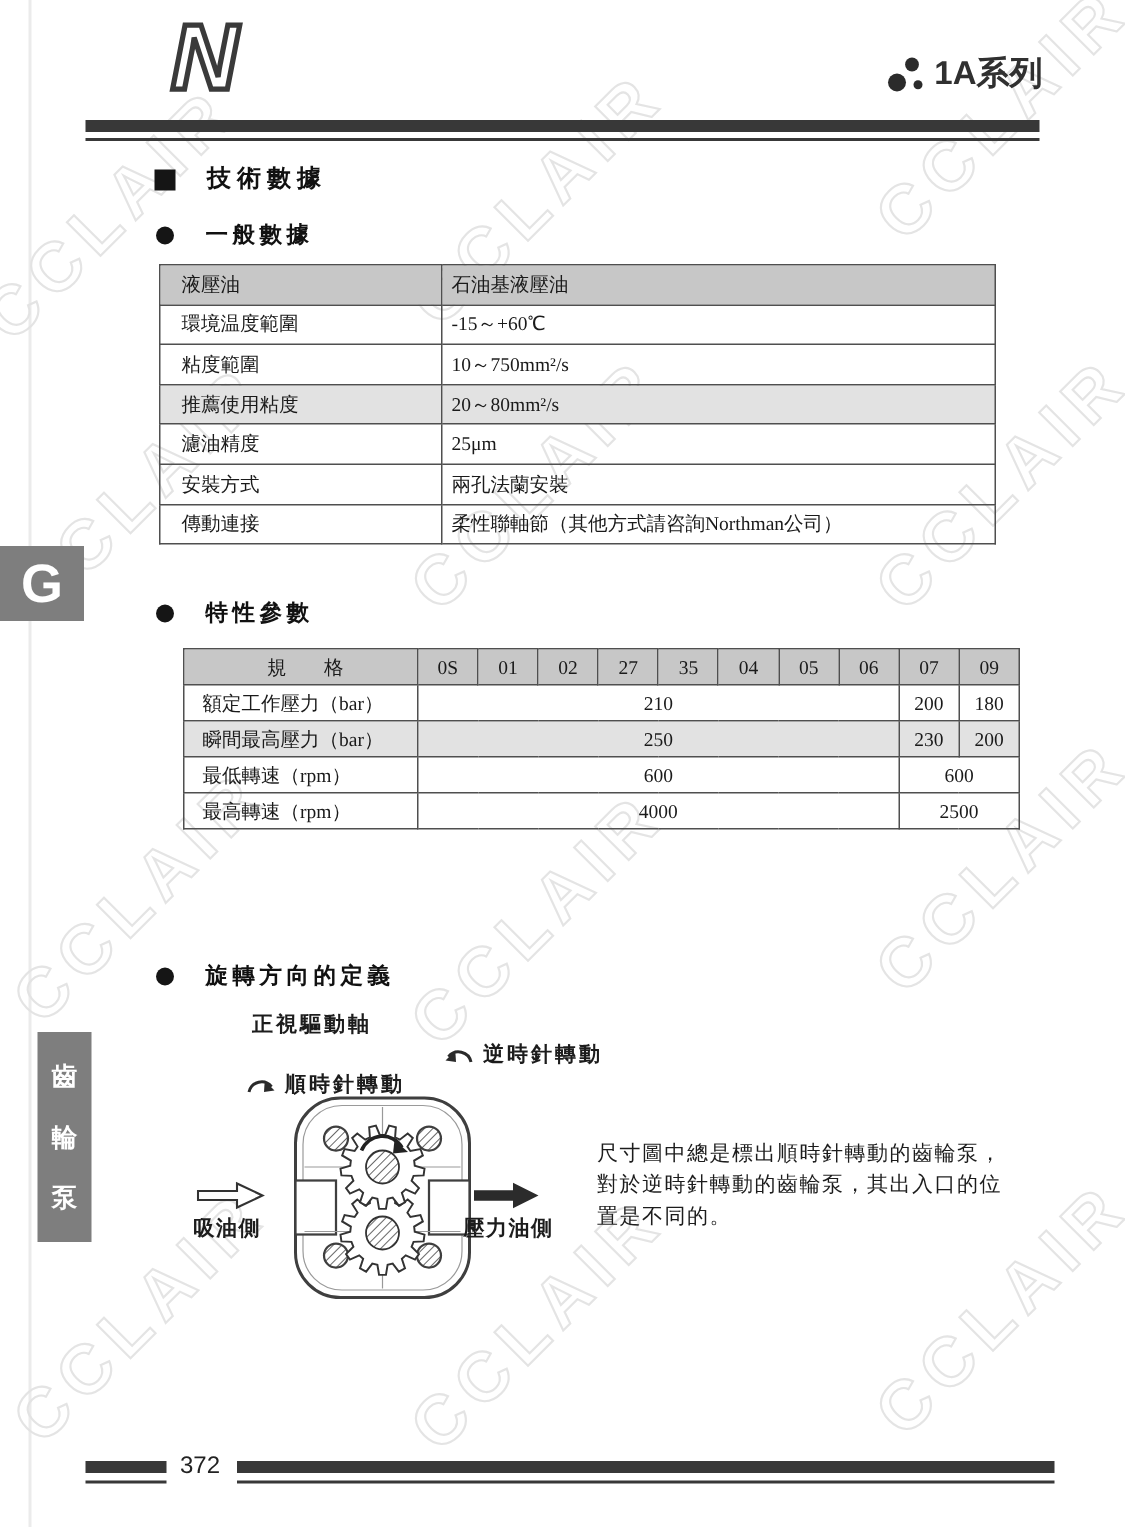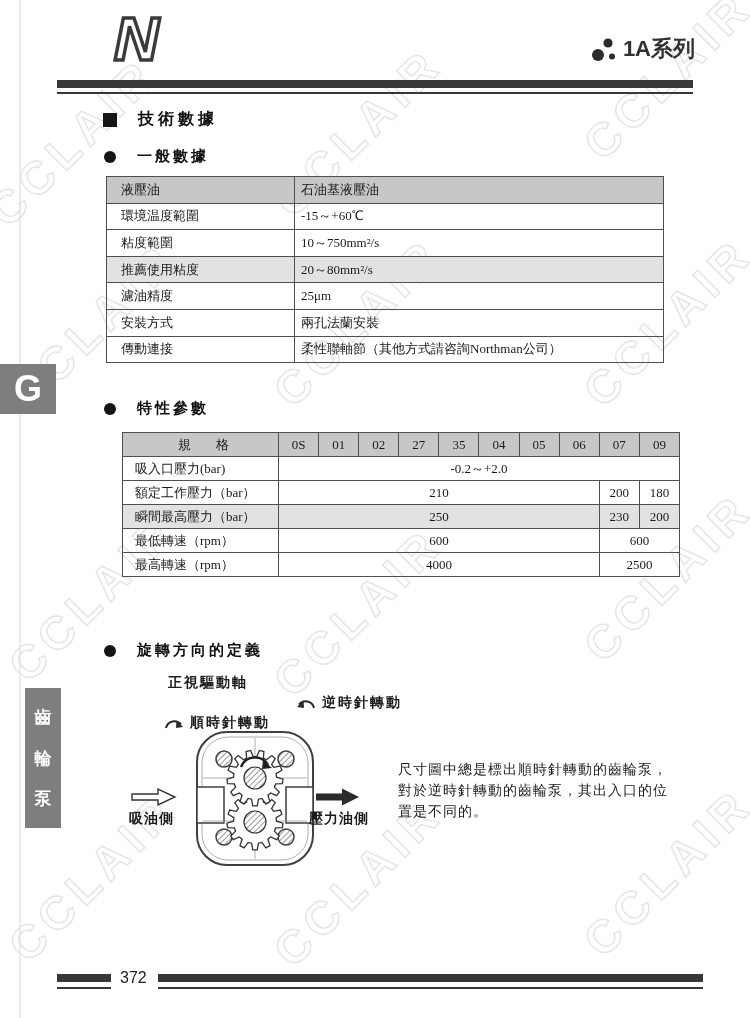--- a/index.html
+++ b/index.html
@@ -193,24 +193,20 @@
             <th>27</th>
             <th>35</th>
             <th>04</th>
             <th>05</th>
             <th>06</th>
             <th>07</th>
             <th>09</th>
           </tr>
         </thead>
       <tbody>
-          <tr>
-            <td class="label">吸入口壓力(bar)</td>
-            <td colspan="10">-0.2～+2.0</td>
-          </tr>
           <tr>
             <td class="label">額定工作壓力（bar）</td>
             <td colspan="8">210</td>
             <td>200</td>
             <td>180</td>
           </tr>
           <tr class="shade-light">
             <td class="label">瞬間最高壓力（bar）</td>
             <td colspan="8">250</td>
             <td>230</td>

